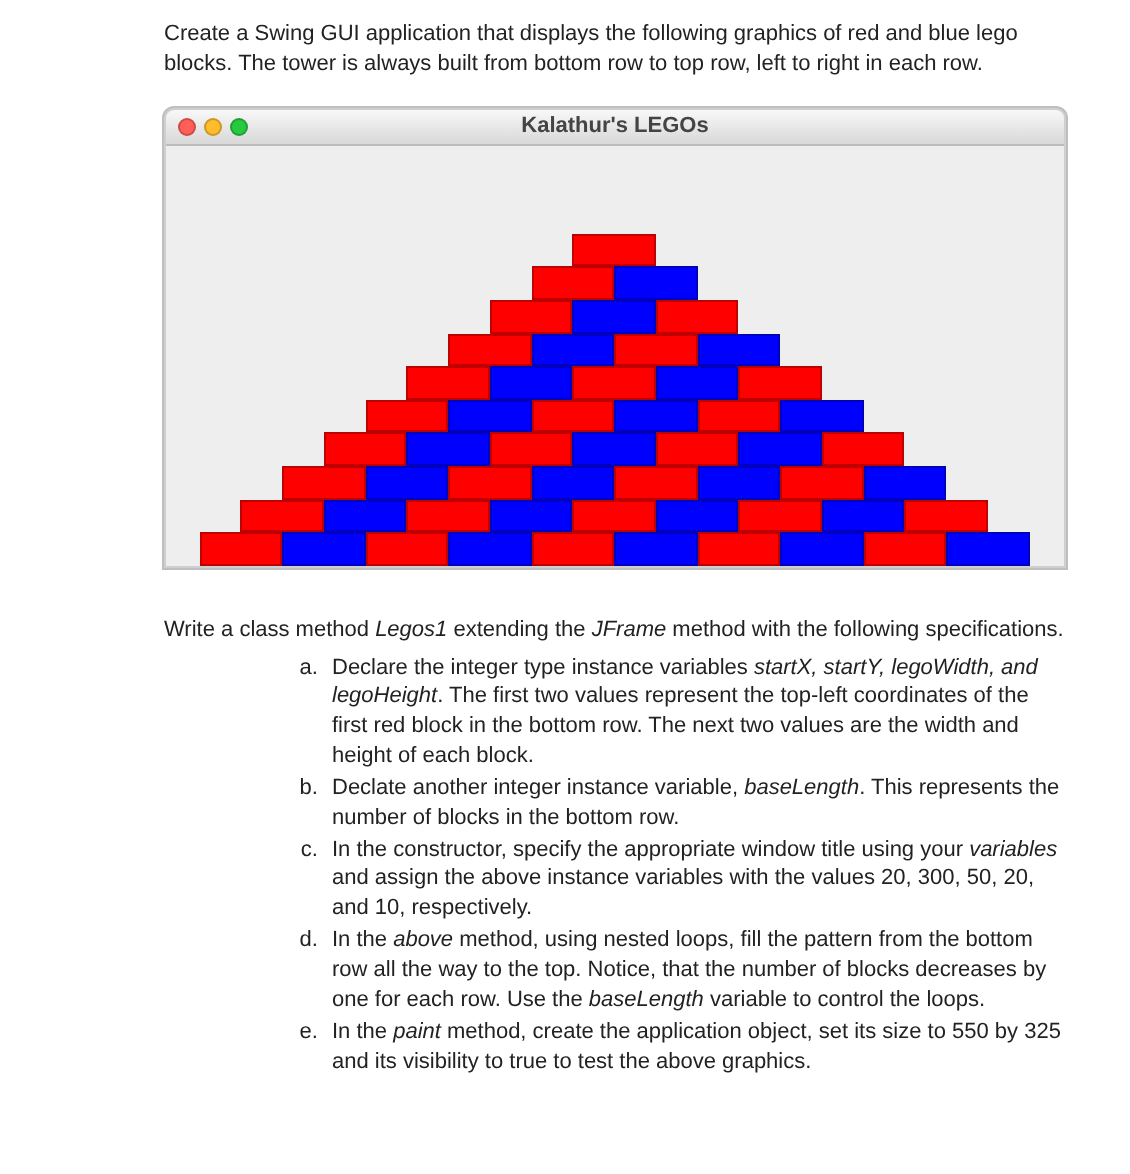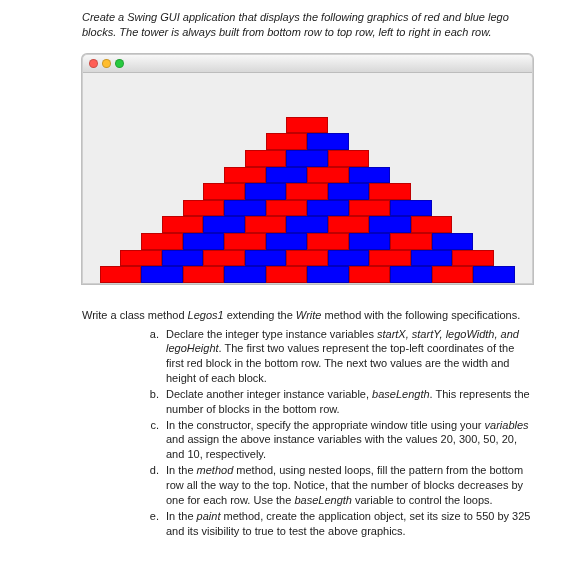--- a/index.html
+++ b/index.html
@@ -4,21 +4,21 @@
 <style>
   * { box-sizing: border-box; margin: 0; padding: 0; }
   body {
     font-family: Arial, Helvetica, sans-serif;
     font-size: 11px;
     color: #222;
     background: #fff;
     width: 565px;
     padding: 10px 32px 20px 82px;
   }
-  .intro { line-height: 1.35; margin-bottom: 14px; font-style: italic; }
+  .intro { line-height: 1.35; margin-bottom: 14px; }
   .window {
     background: #eee;
     border: 1px solid #cfcfcf;
     border-radius: 5px 5px 0 0;
     box-shadow: 0 0 0 1px #bfbfbf;
     margin-bottom: 24px;
   }
   .titlebar {
     height: 18px;
     background: linear-gradient(#f8f8f8,#d8d8d8);
@@ -64,20 +64,21 @@
 
 <p class="intro">Create a Swing GUI application that displays the following graphics of red and blue lego blocks. The tower is always built from bottom row to top row, left to right in each row.</p>
 
 <div class="window">
   <div class="titlebar">
     <div class="traffic">
       <div class="tl red"></div>
       <div class="tl yellow"></div>
       <div class="tl green"></div>
     </div>
+    <div class="wtitle">Kalathur's LEGOs</div>
   </div>
   <div class="canvas">
     <div id="pyramid">
         <div class="row" style="bottom: 0px; left: 16.6px;">
           <div class="block" style="width: 41.5px; height: 16.6px; background: rgb(255, 0, 0);"></div>
           <div class="block" style="width: 41.5px; height: 16.6px; background: rgb(0, 0, 255);"></div>
           <div class="block" style="width: 41.5px; height: 16.6px; background: rgb(255, 0, 0);"></div>
           <div class="block" style="width: 41.5px; height: 16.6px; background: rgb(0, 0, 255);"></div>
           <div class="block" style="width: 41.5px; height: 16.6px; background: rgb(255, 0, 0);"></div>
           <div class="block" style="width: 41.5px; height: 16.6px; background: rgb(0, 0, 255);"></div>
@@ -147,22 +148,22 @@
           <div class="block" style="width: 41.5px; height: 16.6px; background: rgb(0, 0, 255);"></div>
         </div>
         <div class="row" style="bottom: 149.4px; left: 203.35px;">
           <div class="block" style="width: 41.5px; height: 16.6px; background: rgb(255, 0, 0);"></div>
         </div>
       </div>
   </div>
 </div>
 
 <p class="after-text">
-  <span>Write a class method </span><span class="italic">Legos1</span><span> extending the </span><span class="italic">Write</span><span> method with the following specifications.</span>
+  <span>Write a class method </span><span class="italic">Legos1</span><span> extending the </span><span class="italic">JFrame</span><span> method with the following specifications.</span>
 </p>
 
 <ol class="spec" id="spec-list">
     <li>Declare the integer type instance variables <span class="italic">startX, startY, legoWidth, and legoHeight</span>. The first two values represent the top-left coordinates of the  first red block in the bottom row. The next two values are the width and height of each block.</li>
     <li>Declate another integer instance variable, <span class="italic">baseLength</span>. This represents the number of blocks in the bottom row.</li>
     <li>In the constructor, specify the appropriate window title using your <span class="italic">variables</span> and assign the above instance variables with the values 20, 300, 50, 20, and 10, respectively.</li>
-    <li>In the <span class="italic">method</span> method, using nested loops, fill the pattern from the bottom row all the way to the top. Notice, that the number of blocks decreases by one for each row. Use the <span class="italic">baseLength</span> variable to control the loops.</li>
+    <li>In the <span class="italic">above</span> method, using nested loops, fill the pattern from the bottom row all the way to the top. Notice, that the number of blocks decreases by one for each row. Use the <span class="italic">baseLength</span> variable to control the loops.</li>
     <li>In the <span class="italic">paint</span> method, create the application object, set its size to 550 by 325 and its visibility to true to test the above graphics.</li>
   </ol>
 
 </body></html>

